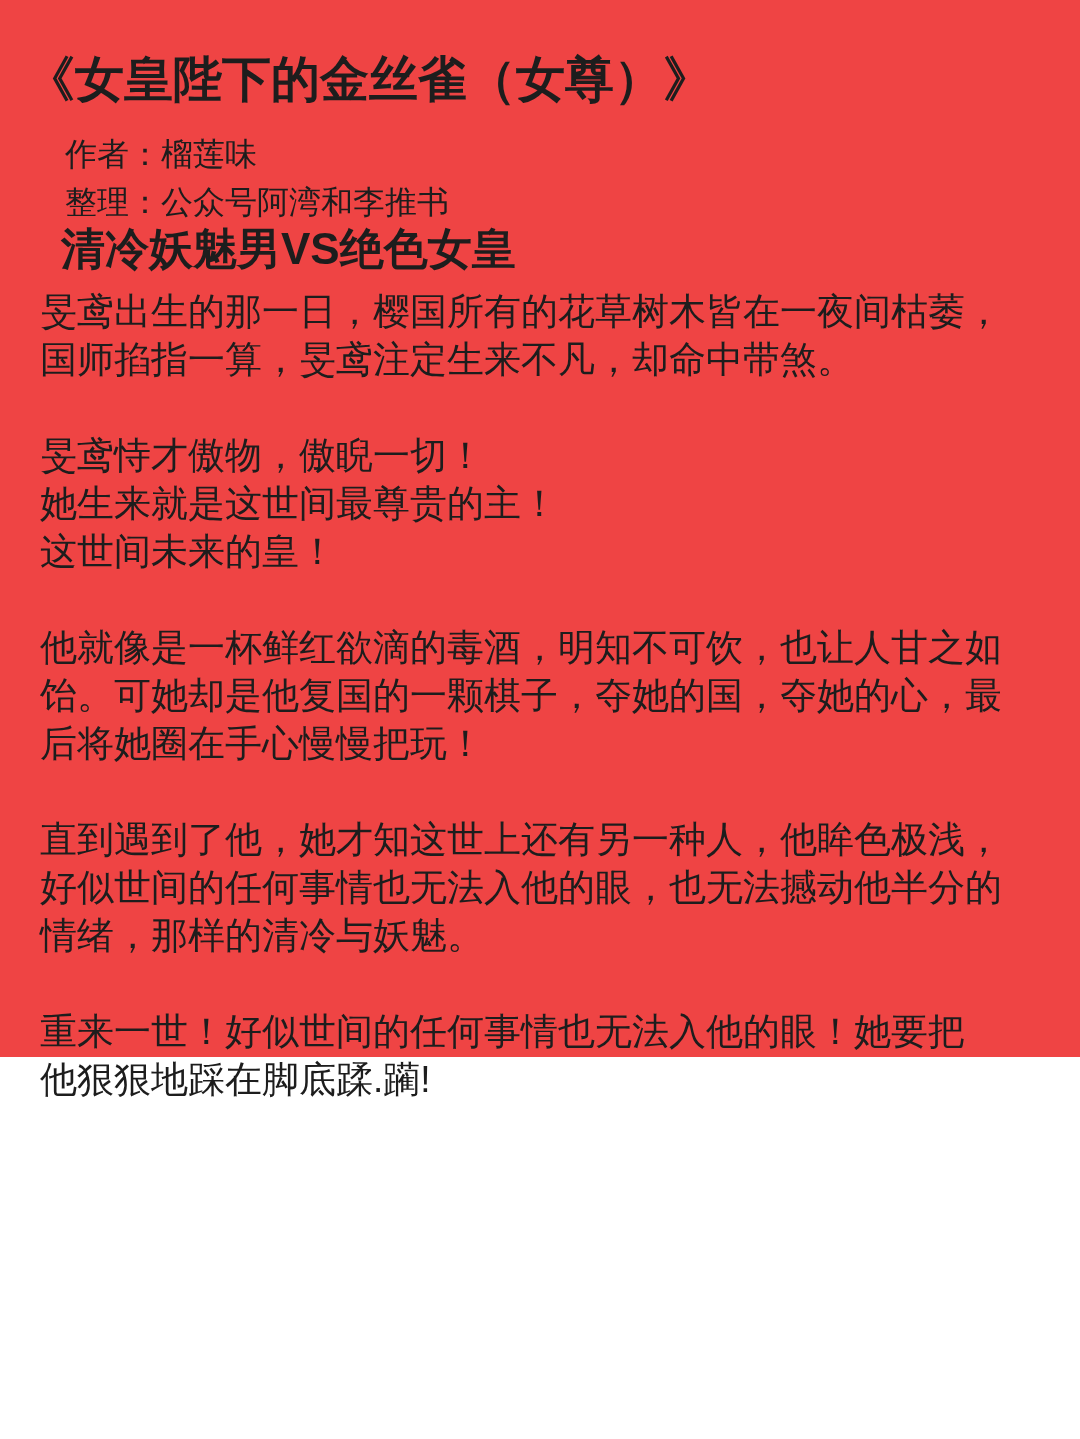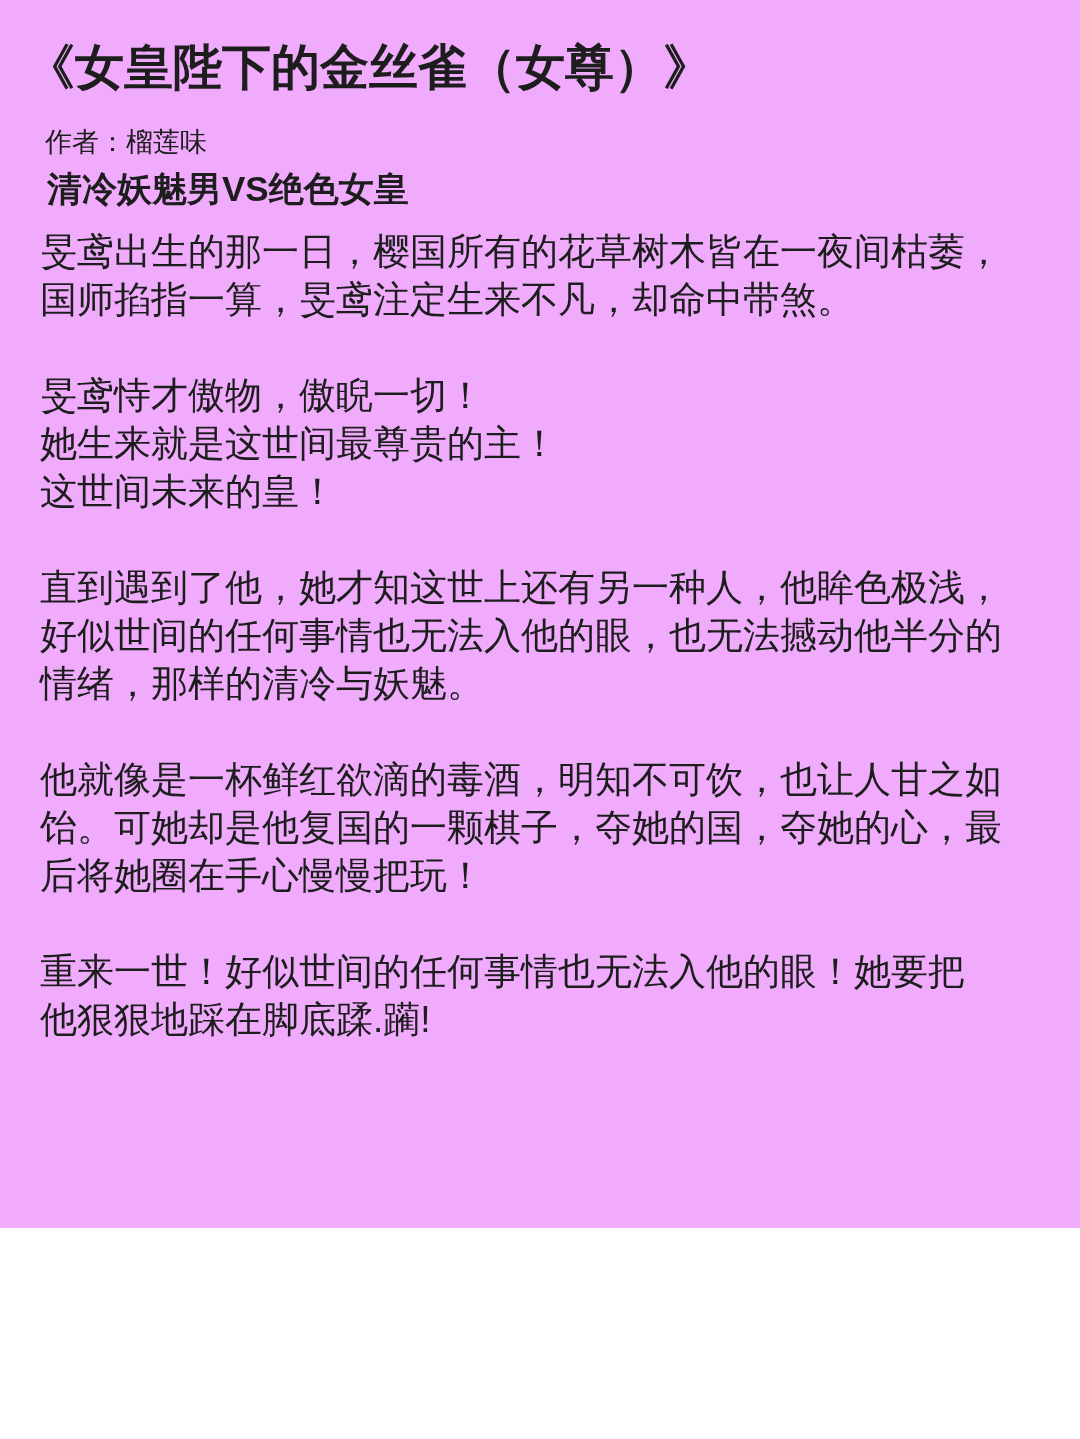--- a/index.html
+++ b/index.html
@@ -10,79 +10,81 @@
     width: 1080px;
     height: 1439px;
     background: #ffffff;
     color: #1d1d1d;
     font-family: "Liberation Sans", sans-serif;
     overflow: hidden;
   }
   .page {
     box-sizing: border-box;
     width: 1080px;
-    height: 1228px;
-    padding: 36px 26px 0 40px;
-    background: #f0abfc;
+    height: 1057px;
+    padding: 48px 26px 0 40px;
+    background: #ef4444;
   }
   .title {
     font-size: 49px;
     font-weight: 700;
     line-height: 1.3;
     margin: 0 0 18px -14px;
     letter-spacing: 0;
   }
   .meta {
     margin: 0 0 0 5px;
   }
   .meta-line {
-    font-size: 27px;
+    font-size: 32px;
     line-height: 48px;
     font-weight: 400;
+    margin-left: 20px;
   }
   .tagline {
-    font-size: 35px;
+    font-size: 44px;
     font-weight: 700;
     line-height: 46px;
-    margin-left: 7px;
+    margin-left: 21px;
   }
   .para {
     font-size: 37px;
     line-height: 48px;
     font-weight: 400;
     white-space: pre-line;
     margin: 48px 0 0 0;
   }
   .tagline + .para {
     margin-top: 16px;
   }
 </style>
 </head>
 <body>
 
 <div class="page">
   <h1 class="title">《女皇陛下的金丝雀（女尊）》</h1>
 
   <div class="meta">
     <div class="meta-line">作者：榴莲味</div>
+    <div class="meta-line">整理：公众号阿湾和李推书</div>
   </div>
 
   <div class="tagline">清冷妖魅男VS绝色女皇</div>
 
   <div class="para">旻鸢出生的那一日，樱国所有的花草树木皆在一夜间枯萎，
 国师掐指一算，旻鸢注定生来不凡，却命中带煞。</div>
 
   <div class="para">旻鸢恃才傲物，傲睨一切！
 她生来就是这世间最尊贵的主！
 这世间未来的皇！</div>
 
+  <div class="para">他就像是一杯鲜红欲滴的毒酒，明知不可饮，也让人甘之如
+饴。可她却是他复国的一颗棋子，夺她的国，夺她的心，最
+后将她圈在手心慢慢把玩！</div>
+
   <div class="para">直到遇到了他，她才知这世上还有另一种人，他眸色极浅，
 好似世间的任何事情也无法入他的眼，也无法撼动他半分的
 情绪，那样的清冷与妖魅。</div>
-
-  <div class="para">他就像是一杯鲜红欲滴的毒酒，明知不可饮，也让人甘之如
-饴。可她却是他复国的一颗棋子，夺她的国，夺她的心，最
-后将她圈在手心慢慢把玩！</div>
 
   <div class="para">重来一世！好似世间的任何事情也无法入他的眼！她要把
 他狠狠地踩在脚底蹂.躏!</div>
 
 </div>
 
 </body></html>

